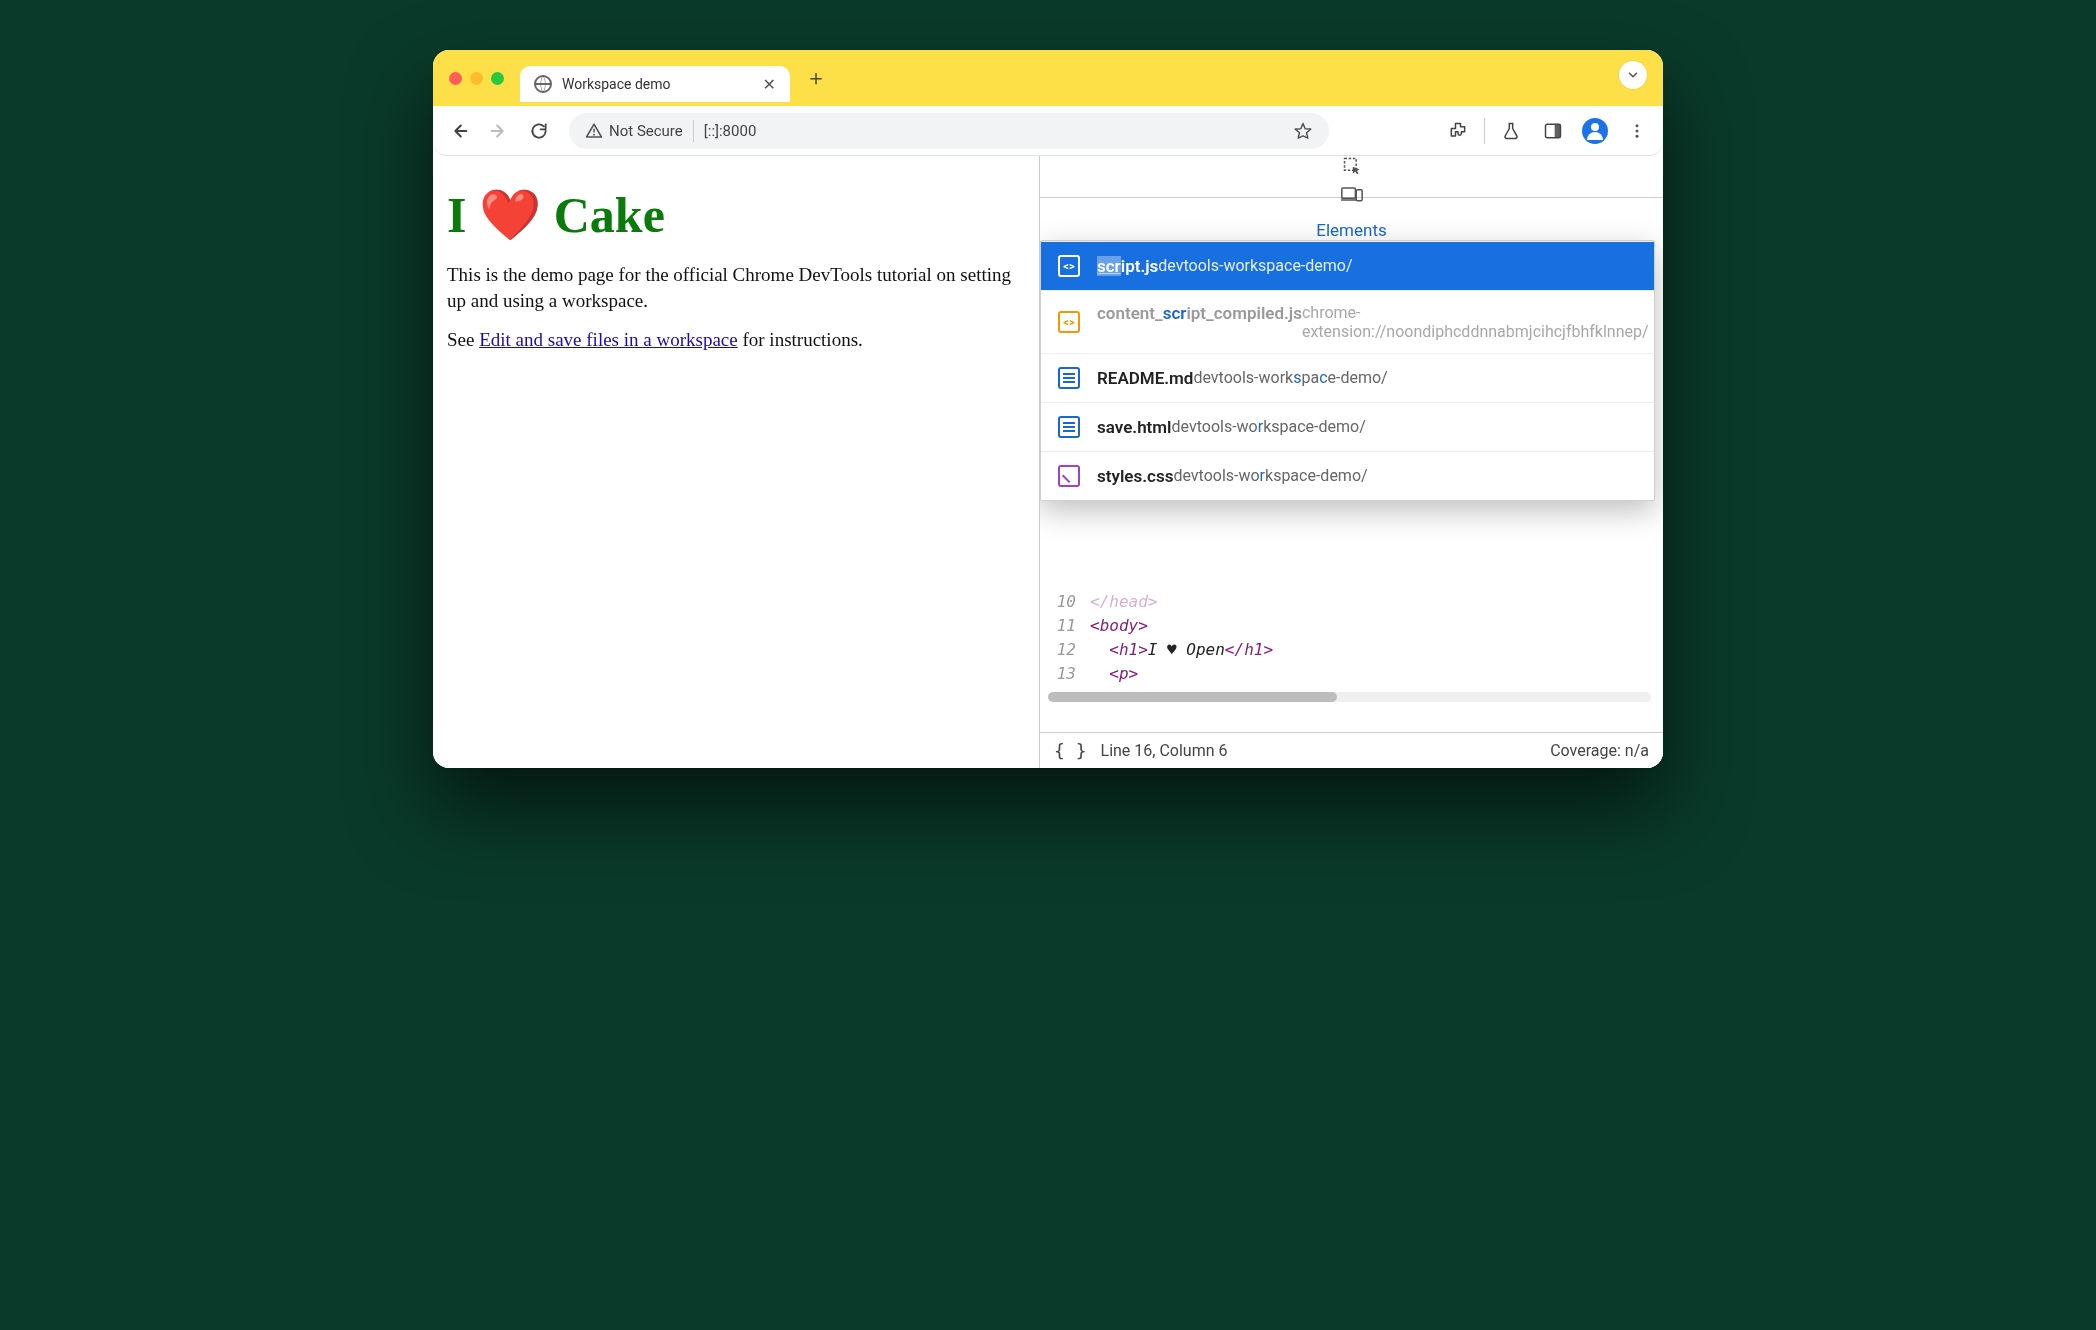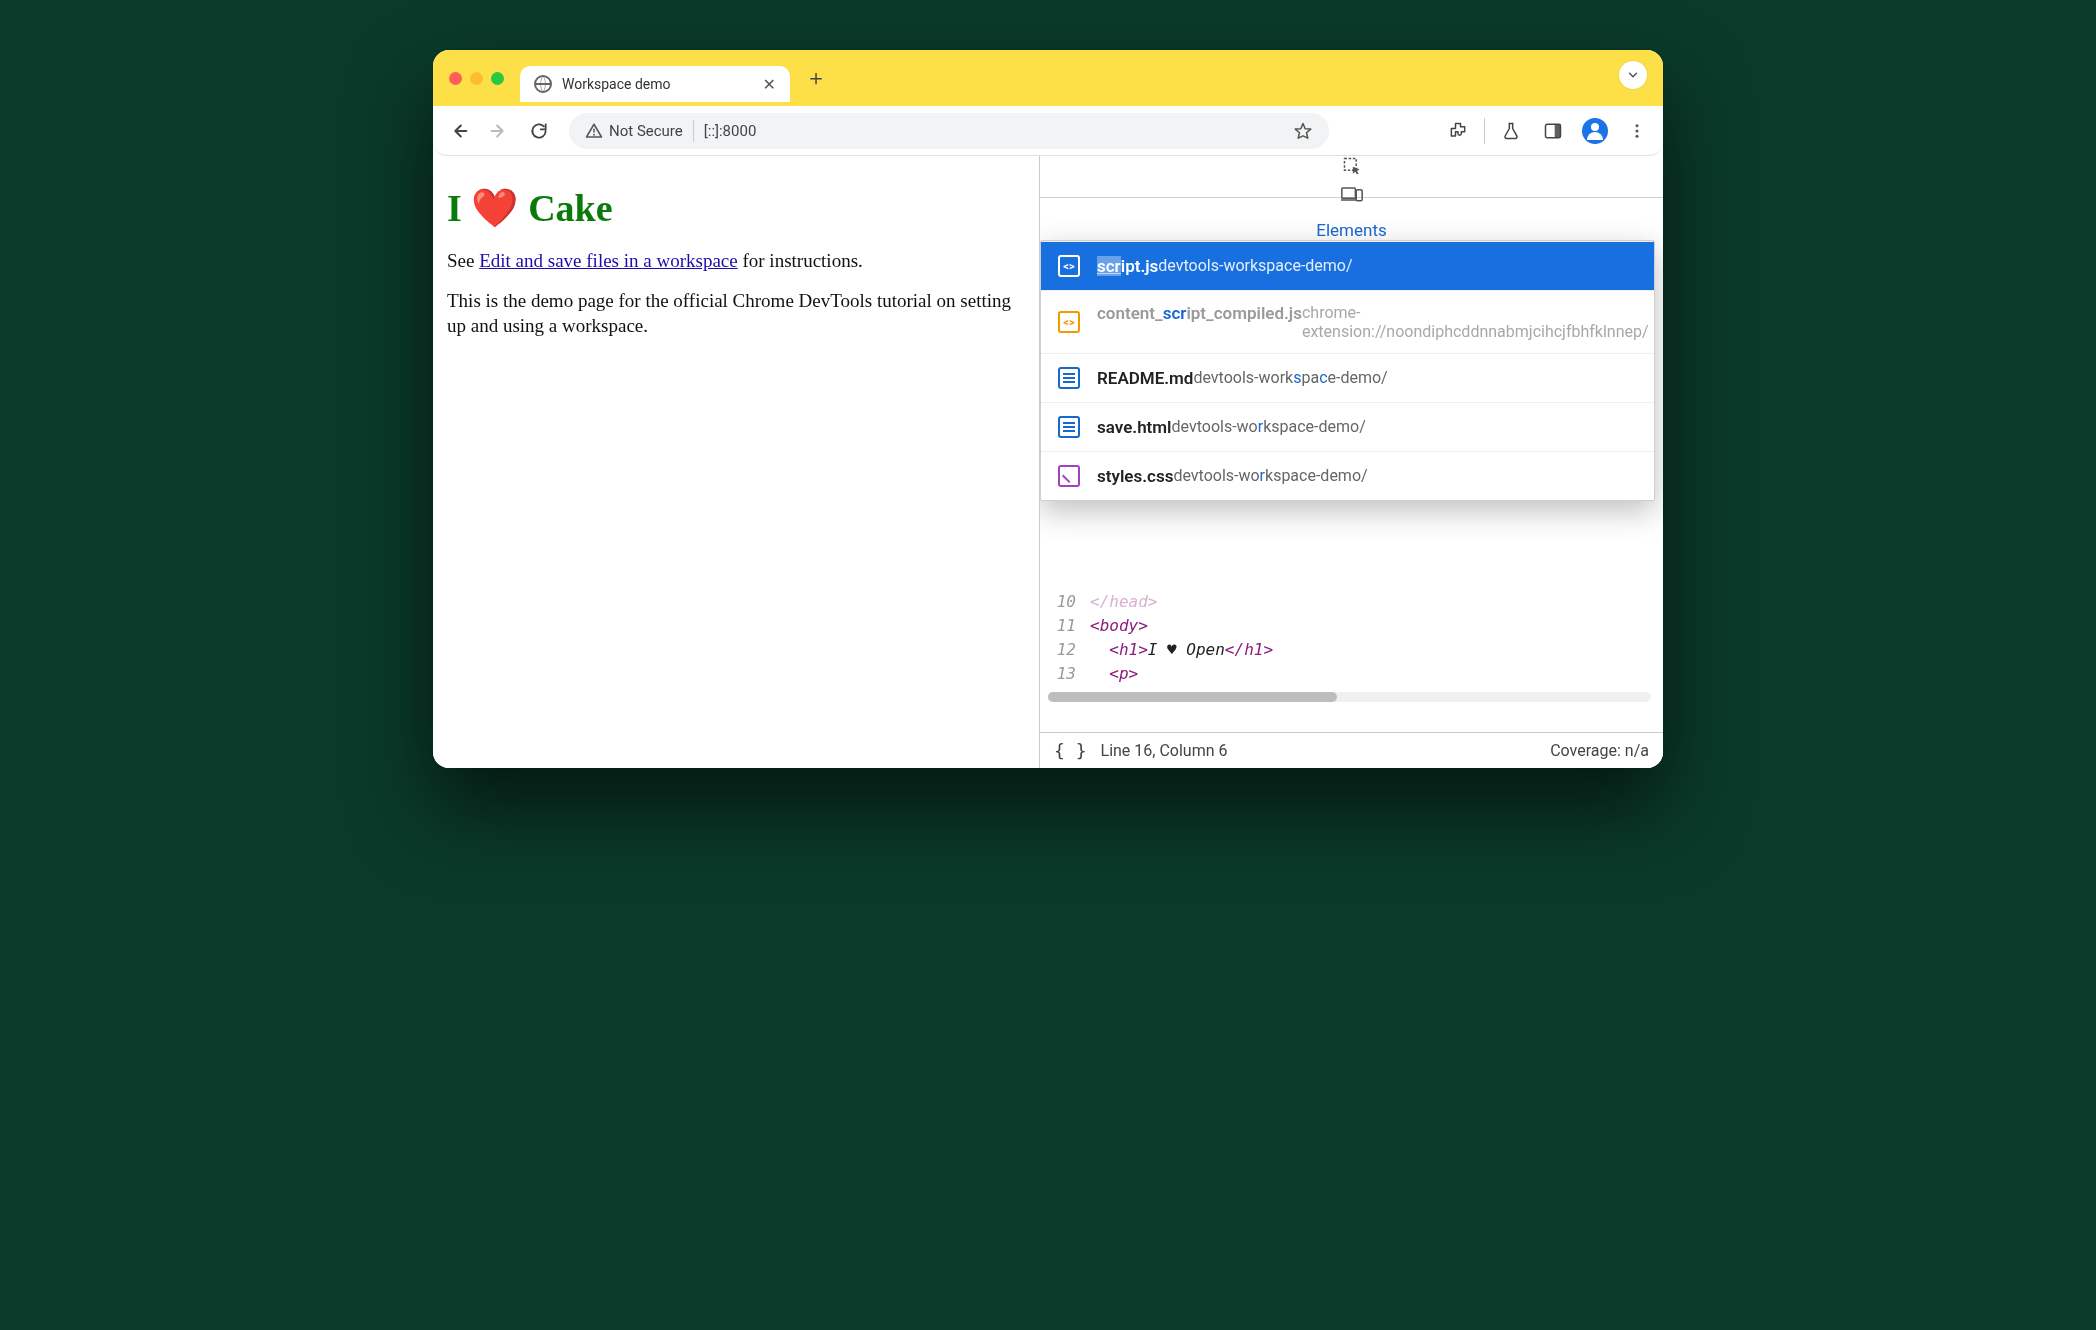--- a/index.html
+++ b/index.html
@@ -79,21 +79,21 @@
   .right-icons { margin-left:auto; display:flex; align-items:center; gap:10px; }
   .right-icons .vsep { width:1px; height:26px; background:#ccc; }
   .avatar-wrap { position:relative; width:26px; height:26px; }
 
   .avatar-wrap .body{ position:absolute; left:5px; top:14px; width:16px; height:8px; background:#fff; border-radius:8px 8px 0 0;}
   .avatar-wrap .head{ position:absolute; left:9px; top:5px; width:8px; height:8px; border-radius:50%; background:#fff;}
 
   
   .content { display:flex; height: 612px; background:#fff; }
   .page { flex:1; padding:20px 14px; overflow:auto; }
-  .page h1 { font-family: Georgia, "Times New Roman", serif; font-weight:bold; color:#0a7a0a; font-size:38px; margin: 10px 0 18px 0; }
+  .page h1 { font-family: Georgia, "Times New Roman", serif; font-weight:bold; color:#0a7a0a; font-size:50px; margin: 10px 0 18px 0; }
   .page h1 .heart { color:#e02020; }
   .page p { font-family: Georgia, "Times New Roman", serif; font-size:19px; color:#111; margin-bottom:14px; line-height:1.35; }
   .page a { color:#1a0dab; text-decoration:underline; }
 
   
   .devtools { width: 624px; border-left:1px solid #ccc; display:flex; flex-direction:column; background:#fff; position:relative; }
   .dt-tabs {
     height:42px; border-bottom:1px solid #d0d0d0; display:flex; align-items:center;
     padding: 0 8px; gap:8px; font-size:17px; color:#555;flex-direction:column;
   }
@@ -250,24 +250,24 @@
       </div>
     </div>
   </div>
 
   <div class="content">
 
     <div class="page">
       <h1>
         <span>I </span><span class="heart">❤️</span><span> Cake</span>
       </h1>
+      <p>This is the demo page for the official Chrome DevTools tutorial on setting up and using a workspace.</p>
       <p>
         <span>See </span><a href="#">Edit and save files in a workspace</a><span> for instructions.</span>
       </p>
-      <p>This is the demo page for the official Chrome DevTools tutorial on setting up and using a workspace.</p>
     </div>
 
     <div class="devtools">
       <div class="dt-tabs">
         <div class="icon">
           <svg width="20" height="20" viewBox="0 0 24 24">
               <rect x="3" y="3" width="14" height="14" fill="none" stroke="#555" stroke-width="1.8" stroke-dasharray="3 2"></rect>
               <path d="M13 13l8 3-3 2 2 3-2 1-2-3-3 2z" fill="#555"></path>
             </svg>
         </div>

